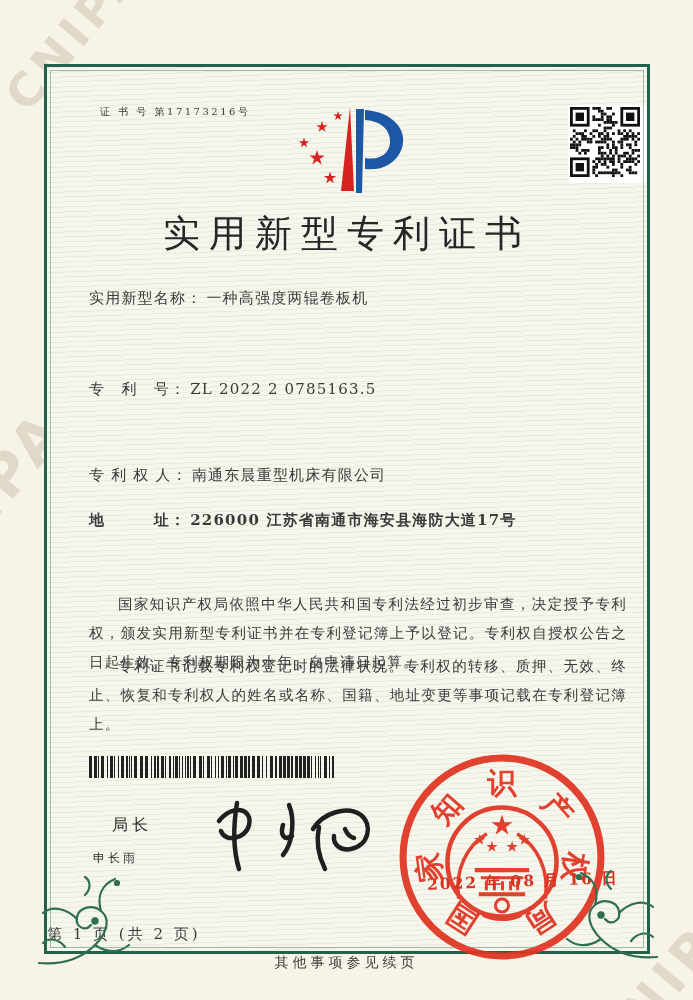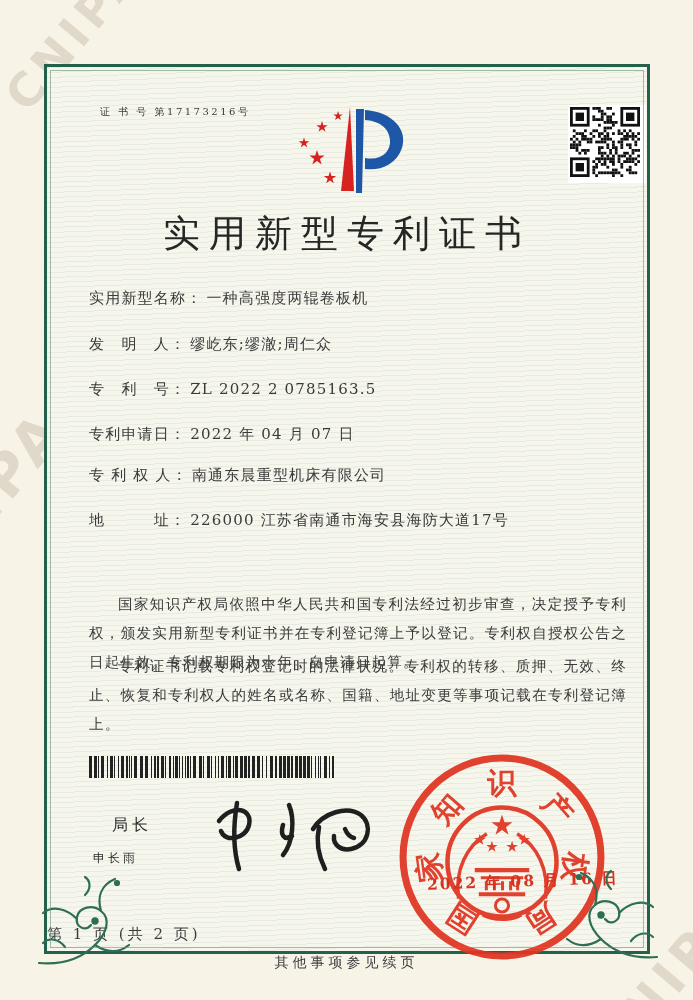--- a/index.html
+++ b/index.html
@@ -290,33 +290,27 @@
           <rect x="42" y="67.19999999999999" width="2.8" height="2.8" fill="#111"></rect>
           <rect x="50.4" y="67.19999999999999" width="2.8" height="2.8" fill="#111"></rect>
         </svg>
     </div>
 
     <div id="title" class="abs">实用新型专利证书</div>
 
     <div class="abs field-row" style="top:222px;">
       <span class="field-label">实用新型名称：</span><span class="field-value">一种高强度两辊卷板机</span>
     </div>
-    <div class="abs field-row" style="top:268px;">
-      <span class="field-label">发　明　人：</span><span class="field-value">缪屹东;缪澈;周仁众</span>
-    </div>
     <div class="abs field-row" style="top:313px;">
       <span class="field-label">专　利　号：</span><span class="field-value">ZL 2022 2 0785163.5</span>
     </div>
-    <div class="abs field-row" style="top:358px;">
-      <span class="field-label">专利申请日：</span><span class="field-value">2022 年 04 月 07 日</span>
-    </div>
     <div class="abs field-row" style="top:399px;">
       <span class="field-label">专 利 权 人：</span><span class="field-value">南通东晨重型机床有限公司</span>
     </div>
-    <div class="abs field-row" style="top:444px;">
+    <div class="abs field-row" style="top:444px;font-weight:bold;">
       <span class="field-label">地　　　址：</span><span class="field-value">226000 江苏省南通市海安县海防大道17号</span>
     </div>
 
     <p class="abs para" style="top:570px;">专利证书记载专利权登记时的法律状况。专利权的转移、质押、无效、终止、恢复和专利权人的姓名或名称、国籍、地址变更等事项记载在专利登记簿上。</p>
     <p class="abs para" style="top:508px;">国家知识产权局依照中华人民共和国专利法经过初步审查，决定授予专利权，颁发实用新型专利证书并在专利登记簿上予以登记。专利权自授权公告之日起生效。专利权期限为十年，自申请日起算。</p>
 
     <div id="barcode-wrap" class="abs">
       <svg id="barcode-svg" width="250" height="24" viewBox="0 0 250 24">
           <rect x="0" y="1" width="3" height="22" fill="#222"></rect>
           <rect x="5" y="1" width="3" height="22" fill="#222"></rect>

